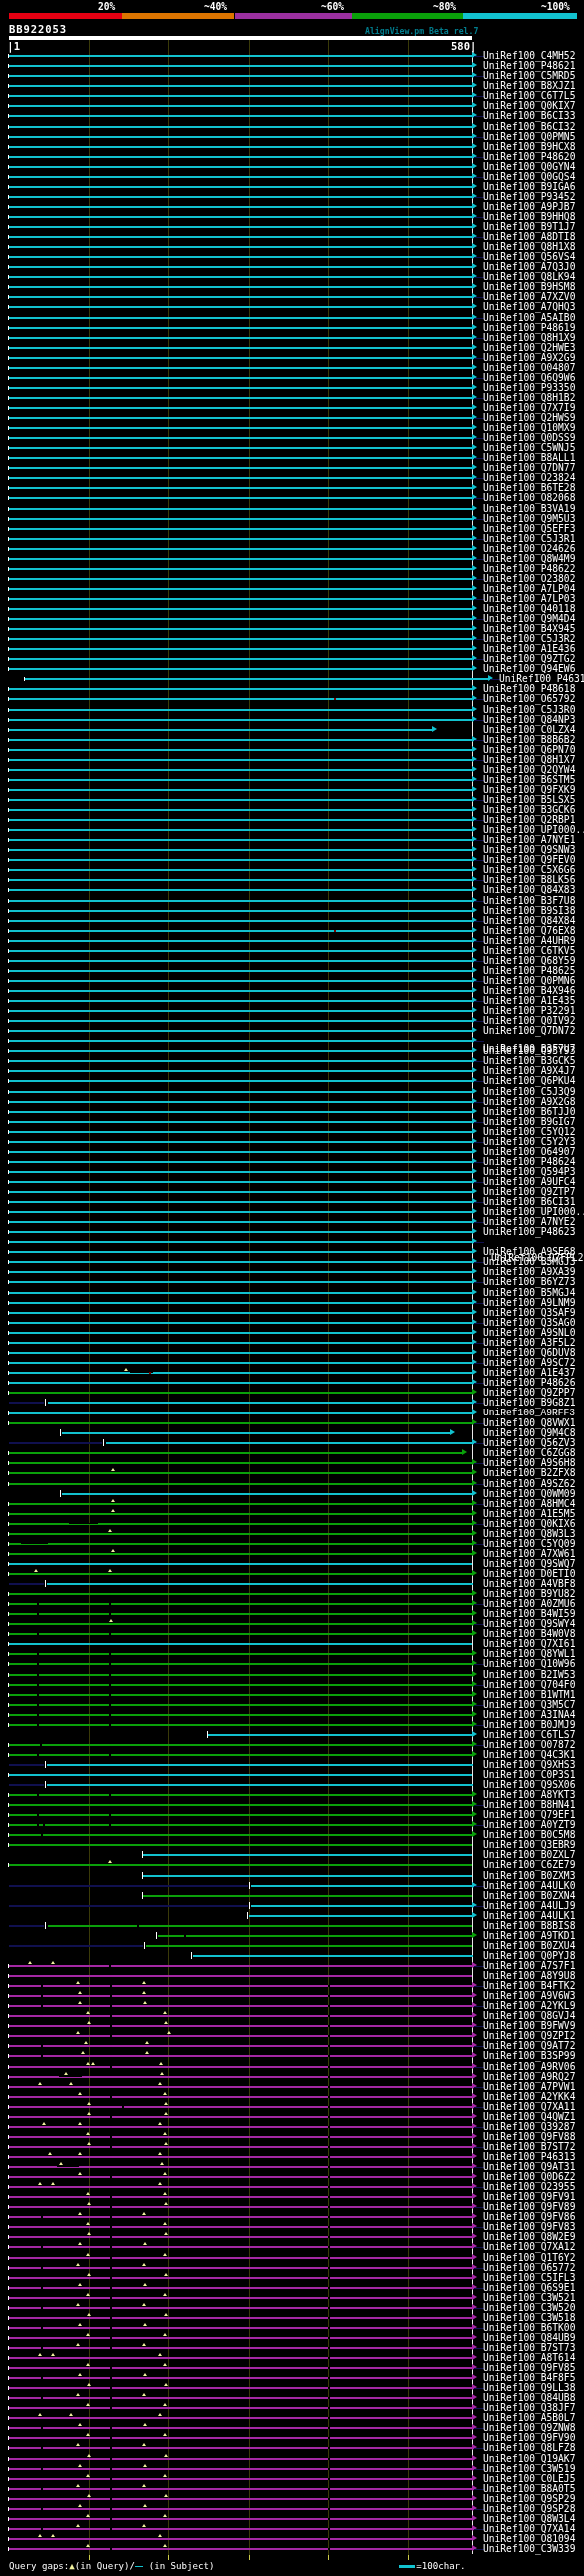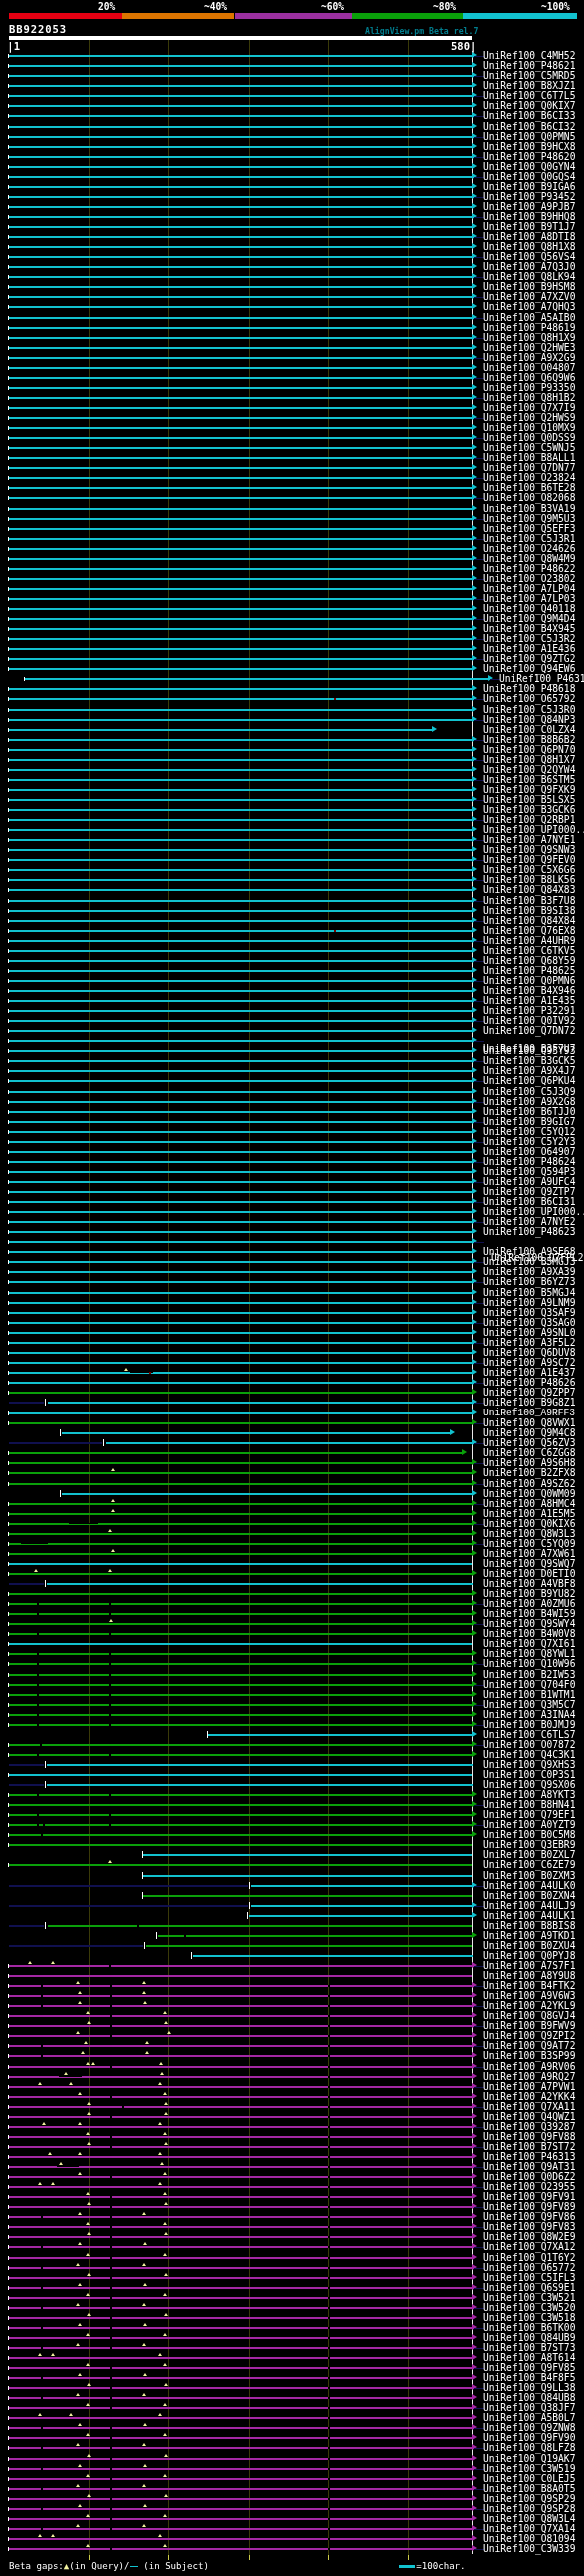--- a/index.html
+++ b/index.html
@@ -1974,16 +1974,16 @@
         <div class="row-label" style="left: 483px; top: 0px;">UniRef100_C3W339</div>
       </div>
     </div>
   <div id="bticks">
       <div class="bticks" style="left: 89px;"></div>
       <div class="bticks" style="left: 168px;"></div>
       <div class="bticks" style="left: 249px;"></div>
       <div class="bticks" style="left: 328px;"></div>
       <div class="bticks" style="left: 408px;"></div>
     </div>
-  <div class="legend"><span>Beta gaps:</span><span class="gaptri">▲</span><span>(in Query)</span><span>/</span><span class="cyandash"></span> <span>(in Subject)</span></div>
+  <div class="legend"><span>Query gaps:</span><span class="gaptri">▲</span><span>(in Query)</span><span>/</span><span class="cyandash"></span> <span>(in Subject)</span></div>
   <div class="legend-right"><span class="unitbar"></span><span>=100char.</span></div>
 </div>
 
 
 </body></html>

